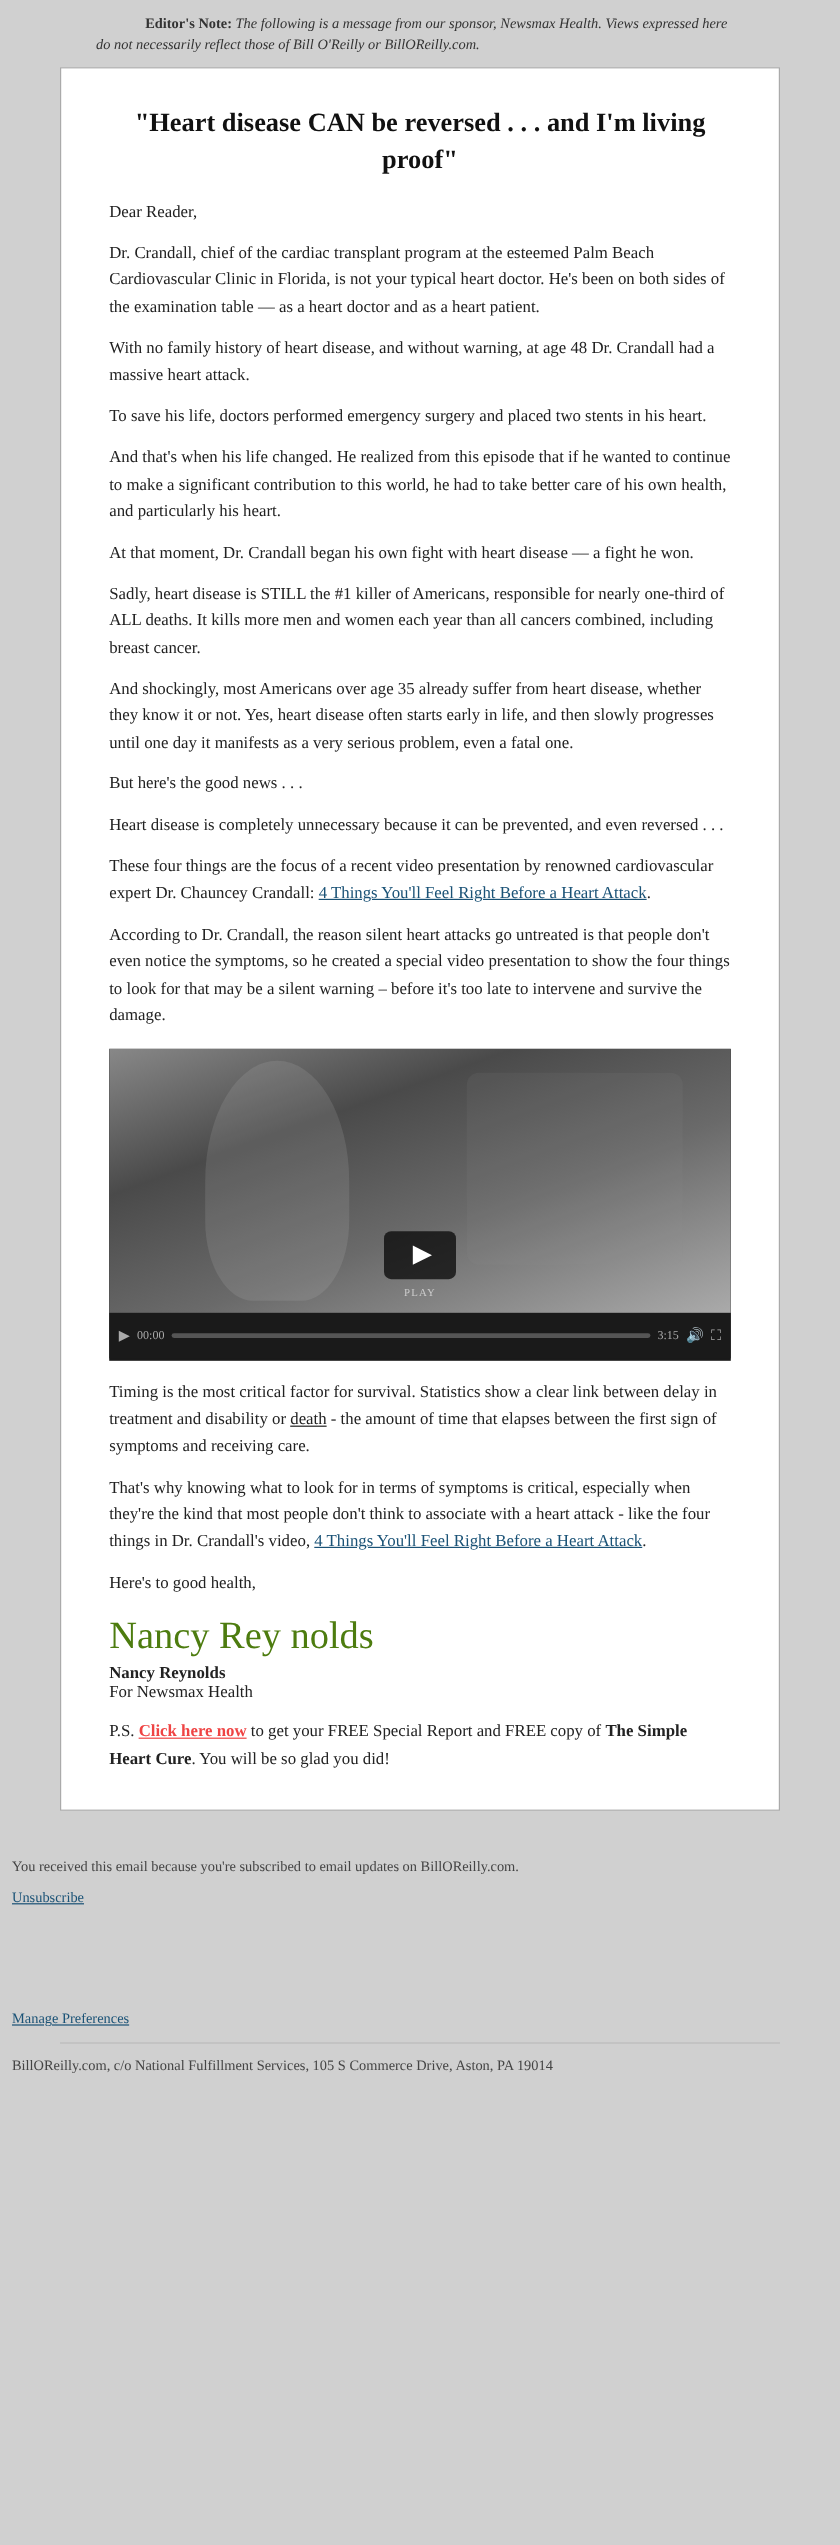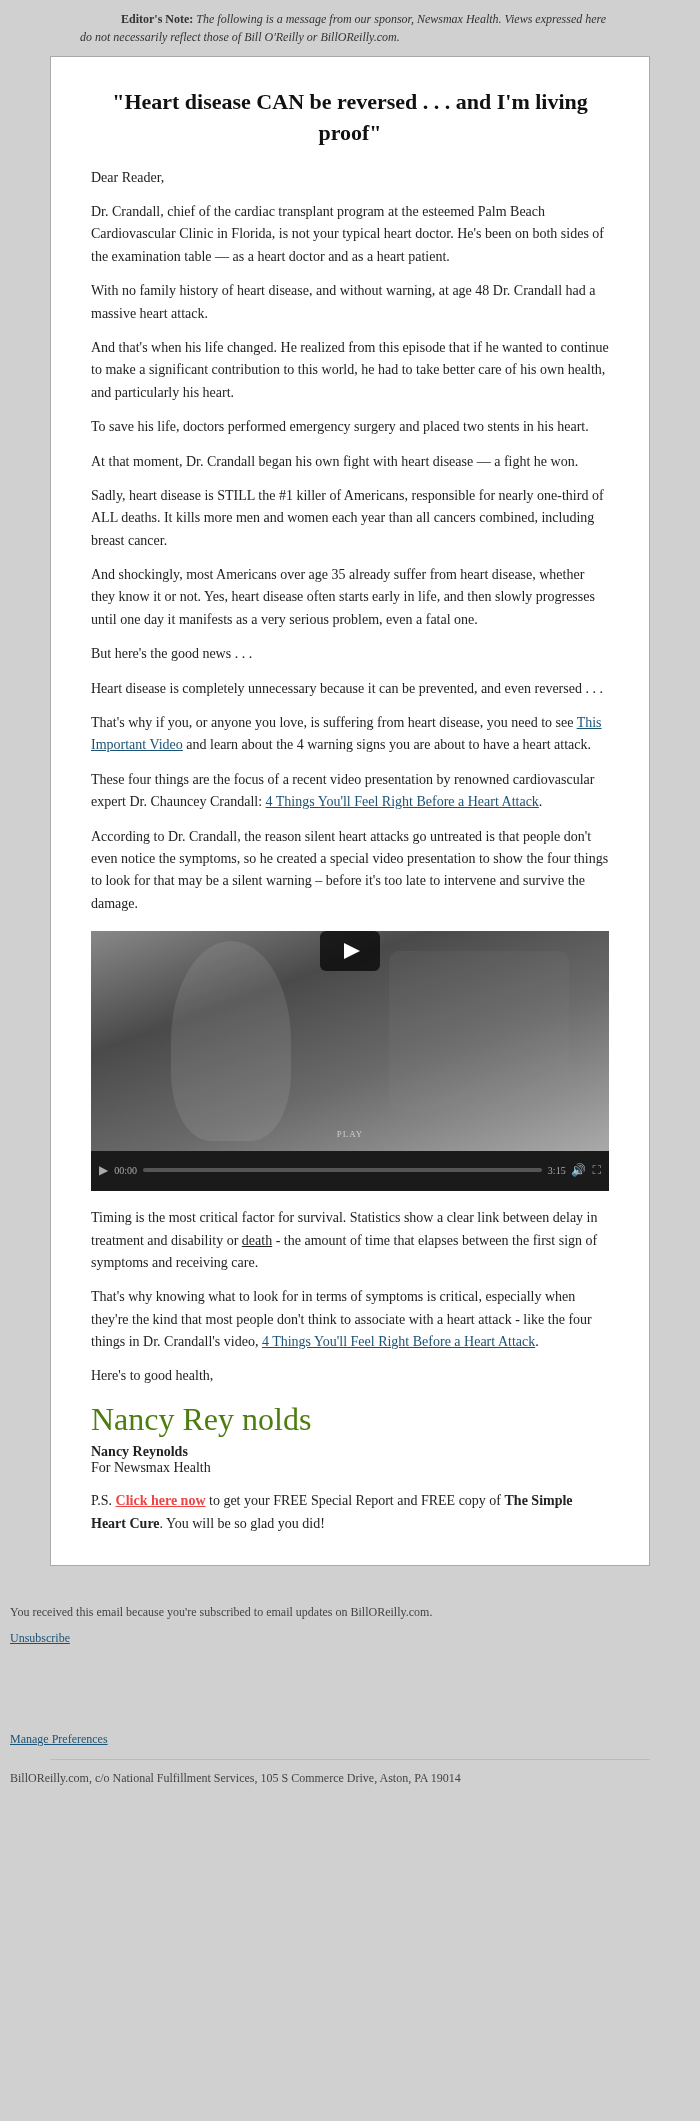--- a/index.html
+++ b/index.html
@@ -211,48 +211,45 @@
 <div class="main-container">
 
   <div class="headline">"Heart disease CAN be reversed . . . and I'm living proof"</div>
 
   <div class="salutation paragraph">Dear Reader,</div>
 
   <div class="paragraph">Dr. Crandall, chief of the cardiac transplant program at the esteemed Palm Beach Cardiovascular Clinic in Florida, is not your typical heart doctor. He's been on both sides of the examination table — as a heart doctor and as a heart patient.</div>
 
   <div class="paragraph">With no family history of heart disease, and without warning, at age 48 Dr. Crandall had a massive heart attack.</div>
 
+  <div class="paragraph">To save his life, doctors performed emergency surgery and placed two stents in his heart.</div>
+
   <div class="paragraph">And that's when his life changed. He realized from this episode that if he wanted to continue to make a significant contribution to this world, he had to take better care of his own health, and particularly his heart.</div>
 
-  <div class="paragraph">To save his life, doctors performed emergency surgery and placed two stents in his heart.</div>
-
   <div class="paragraph">At that moment, Dr. Crandall began his own fight with heart disease — a fight he won.</div>
 
   <div class="paragraph">Sadly, heart disease is STILL the #1 killer of Americans, responsible for nearly one-third of ALL deaths. It kills more men and women each year than all cancers combined, including breast cancer.</div>
 
   <div class="paragraph">And shockingly, most Americans over age 35 already suffer from heart disease, whether they know it or not. Yes, heart disease often starts early in life, and then slowly progresses until one day it manifests as a very serious problem, even a fatal one.</div>
 
   <div class="paragraph">But here's the good news . . .</div>
 
   <div class="paragraph">Heart disease is completely unnecessary because it can be prevented, and even reversed . . .</div>
 
-  <div class="paragraph">
-    <span>That's why if you, or anyone you love, is suffering from heart disease, you need to see </span><a href="#">This Important Video</a><span> and learn about the 4 warning signs you are about to have a heart attack.</span>
-  </div>
 
   <div class="paragraph">
     <span>These four things are the focus of a recent video presentation by renowned cardiovascular expert Dr. Chauncey Crandall: </span><a href="#">4 Things You'll Feel Right Before a Heart Attack</a><span>.</span>
   </div>
 
   <div class="paragraph">According to Dr. Crandall, the reason silent heart attacks go untreated is that people don't even notice the symptoms, so he created a special video presentation to show the four things to look for that may be a silent warning – before it's too late to intervene and survive the damage.</div>
 
   <div class="video-container">
     <div class="doctor-silhouette">
     </div>
-    <div style="position:absolute; top:0; left:0; width:100%; height:192px; display:flex; align-items:flex-start; justify-content:center;">
+    <div style="position:absolute; top:0; left:0; width:100%; height:192px; display:flex; align-items:flex-end; justify-content:center;">
       <div class="play-button">
         <div class="play-triangle"></div>
         <div class="play-label" style="position:absolute; bottom:-16px; font-size:9px; letter-spacing:1px; color:#ccc; width:60px; text-align:center;">PLAY</div>
       </div>
     </div>
     <div class="video-controls">
       <span class="ctrl-play">▶</span>
       <span class="ctrl-time">00:00</span>
       <div class="progress-bar"></div>
       <span class="ctrl-time">3:15</span>

